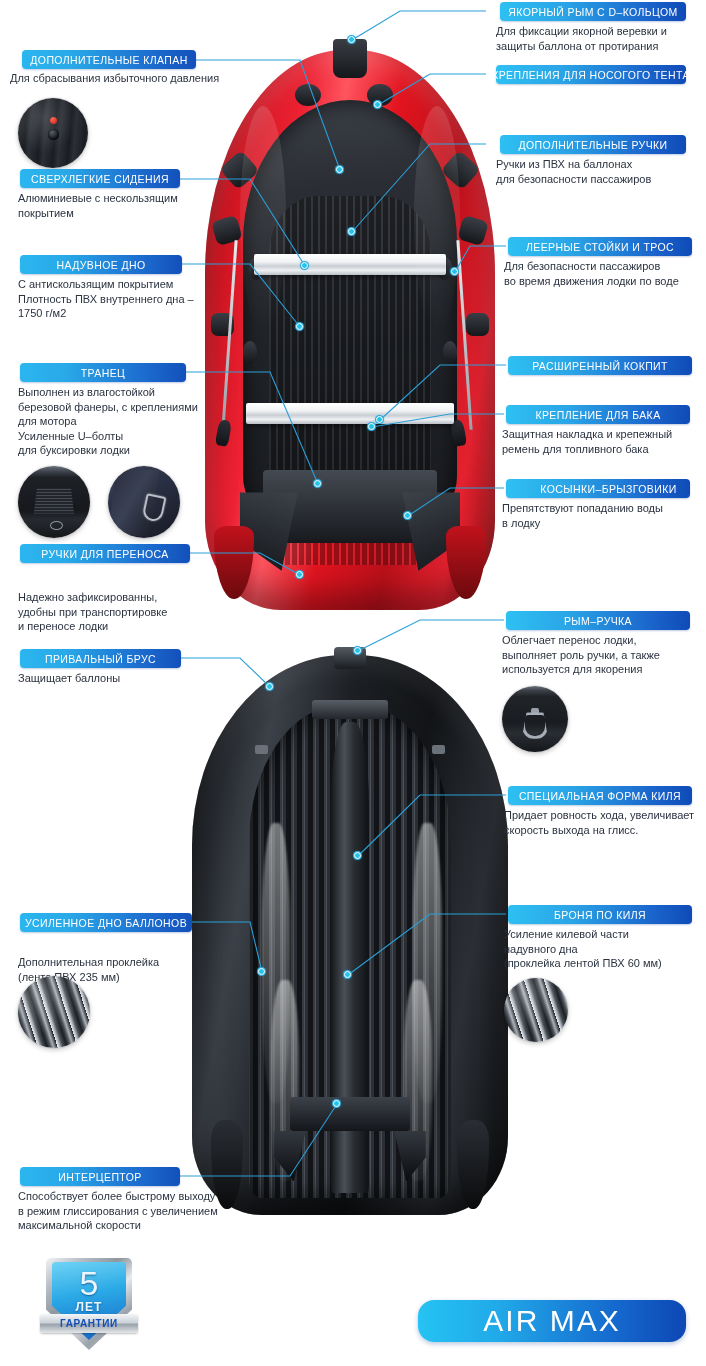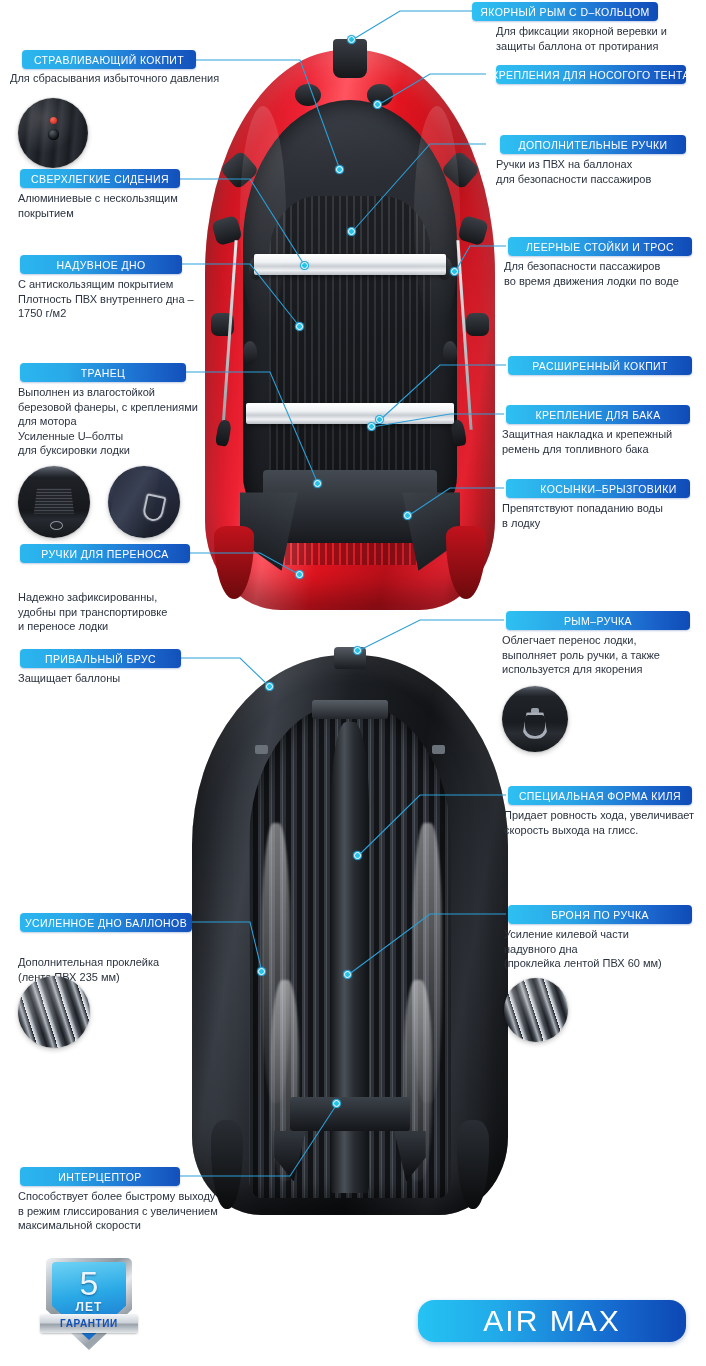--- a/index.html
+++ b/index.html
@@ -334,21 +334,21 @@
   <div class="pt" style="left:314px; top:480px;"></div>
   <div class="pt" style="left:404px; top:512px;"></div>
   <div class="pt" style="left:296px; top:571px;"></div>
   <div class="pt" style="left:354px; top:647px;"></div>
   <div class="pt" style="left:266px; top:683px;"></div>
   <div class="pt" style="left:354px; top:852px;"></div>
   <div class="pt" style="left:344px; top:971px;"></div>
   <div class="pt" style="left:258px; top:968px;"></div>
   <div class="pt" style="left:333px; top:1100px;"></div>
 
-  <div class="badge" style="left:22px; top:50px; width:174px;">СТРАВЛИВАЮЩИЙ КОКПИТ</div>
+  <div class="badge" style="left:22px; top:50px; width:174px;">ДОПОЛНИТЕЛЬНЫЕ КЛАПАН</div>
   <div class="desc" style="left:10px; top:71px; width:230px;">Для сбрасывания избыточного давления</div>
   <div class="photo ph-valve" style="left:18px; top:98px; width:70px; height:70px;">
     <div class="dot-red"></div>
       <div class="dot-blk"></div>
   </div>
 
   <div class="badge" style="left:20px; top:169px; width:160px;">СВЕРХЛЕГКИЕ СИДЕНИЯ</div>
   <div class="desc" style="left:18px; top:191px; width:230px;">Алюминиевые с нескользящим
 покрытием</div>
 
@@ -383,21 +383,21 @@
   <div class="badge" style="left:20px; top:913px; width:172px;">УСИЛЕННОЕ ДНО БАЛЛОНОВ</div>
   <div class="desc" style="left:18px; top:935px; width:230px;margin-top:20px;">Дополнительная проклейка
 (лента ПВХ 235 мм)</div>
   <div class="photo ph-tape" style="left:18px; top:976px; width:72px; height:72px;"></div>
 
   <div class="badge" style="left:20px; top:1167px; width:160px;">ИНТЕРЦЕПТОР</div>
   <div class="desc" style="left:18px; top:1189px; width:260px;">Способствует более быстрому выходу
 в режим глиссирования с увеличением
 максимальной скорости</div>
 
-  <div class="badge rev" style="left:472px; top:2px; width:186px;">ЯКОРНЫЙ РЫМ С D–КОЛЬЦОМ</div>
+  <div class="badge rev" style="left:500px; top:2px; width:186px;">ЯКОРНЫЙ РЫМ С D–КОЛЬЦОМ</div>
   <div class="desc" style="left:496px; top:24px; width:210px;">Для фиксации якорной веревки и
 защиты баллона от протирания</div>
 
   <div class="badge rev" style="left:496px; top:65px; width:190px;">КРЕПЛЕНИЯ ДЛЯ НОСОГОГО ТЕНТА</div>
 
   <div class="badge rev" style="left:500px; top:135px; width:186px;">ДОПОЛНИТЕЛЬНЫЕ РУЧКИ</div>
   <div class="desc" style="left:496px; top:157px; width:210px;">Ручки из ПВХ на баллонах
 для безопасности пассажиров</div>
 
   <div class="badge rev" style="left:508px; top:237px; width:184px;">ЛЕЕРНЫЕ  СТОЙКИ И ТРОС</div>
@@ -420,21 +420,21 @@
 используется для якорения</div>
   <div class="photo ph-rymhandle" style="left:502px; top:686px; width:66px; height:66px;">
     <div class="tab"></div>
       <div class="hb"></div>
   </div>
 
   <div class="badge rev" style="left:508px; top:786px; width:184px;">СПЕЦИАЛЬНАЯ ФОРМА КИЛЯ</div>
   <div class="desc" style="left:504px; top:808px; width:210px;">Придает ровность хода, увеличивает
 скорость выхода на глисс.</div>
 
-  <div class="badge rev" style="left:508px; top:905px; width:184px;">БРОНЯ ПО РУЧКА</div>
+  <div class="badge rev" style="left:508px; top:905px; width:184px;">БРОНЯ ПО КИЛЯ</div>
   <div class="desc" style="left:504px; top:927px; width:210px;">Усиление килевой части
 надувного дна
 (проклейка лентой ПВХ 60 мм)</div>
   <div class="photo ph-tape" style="left:504px; top:978px; width:64px; height:64px;"></div>
 
   <div class="shield-wrap" style="left:40px; top:1262px; width:98px; height:96px;">
     <div class="shield-frame"></div>
     <div class="shield-body"></div>
     <div class="shield-num">5</div>
     <div class="shield-years">ЛЕТ</div>

